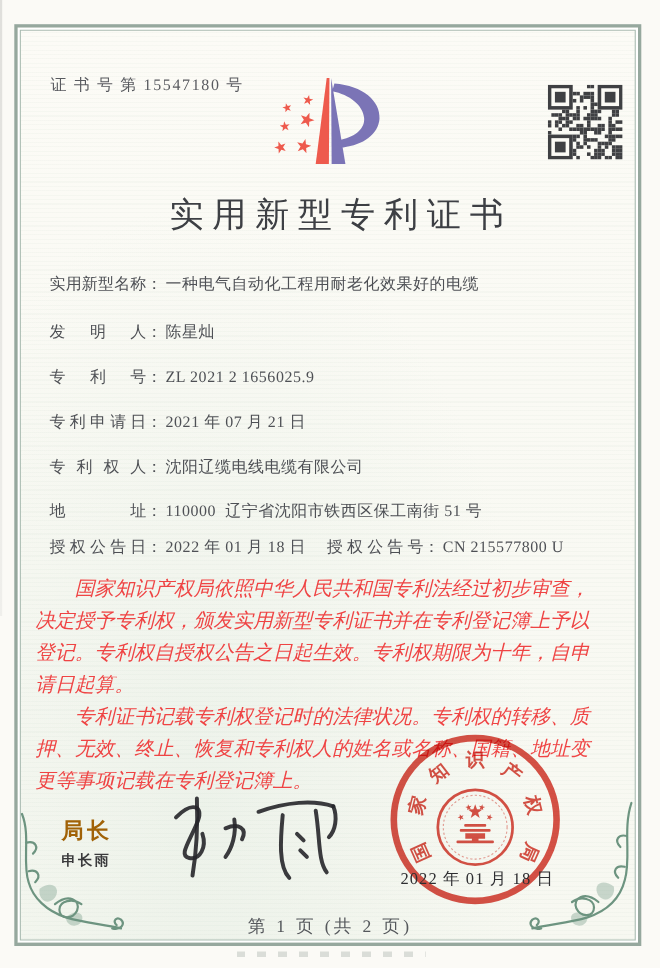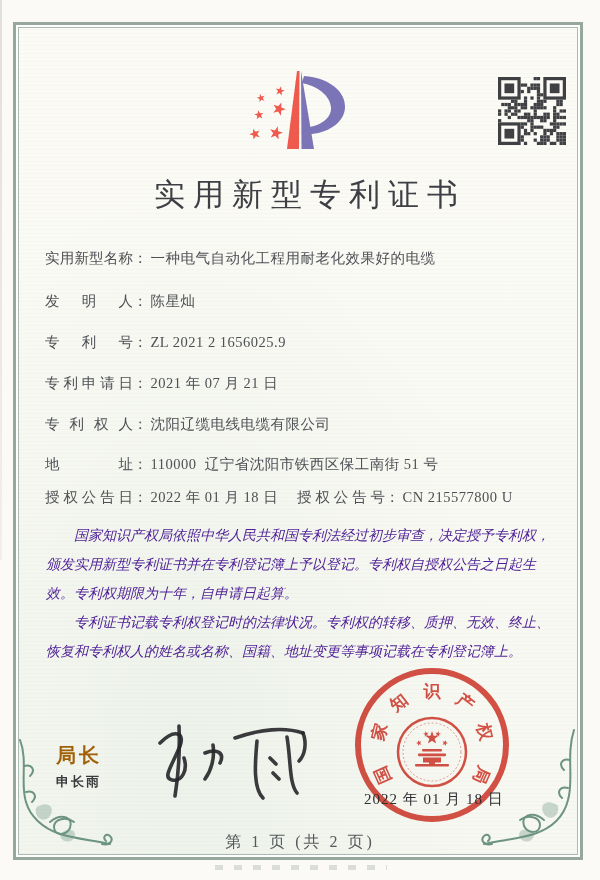--- a/index.html
+++ b/index.html
@@ -33,22 +33,22 @@
   .logo{position:absolute;left:248px;top:62px;}
   .qr{position:absolute;left:498px;top:77px;width:68px;height:68px;}
   .title{
     position:absolute;left:0;right:0;top:174px;text-align:center;
     font-size:31px;letter-spacing:8px;color:#3d3f44;font-weight:500;padding-left:20px;
   }
   .row{position:absolute;left:45px;height:22px;font-size:14.5px;display:flex;align-items:baseline;color:var(--text);}
   .lbl{display:inline-flex;justify-content:space-between;width:88px;}
   .colon{margin-right:3px;}
   .val{white-space:pre;letter-spacing:.5px;}
-  .paras{position:absolute;left:46px;top:521px;width:512px;
-    font-size:14px;line-height:29px;color:#4c1d95;font-style:italic;}
+  .paras{position:absolute;left:32px;top:521px;width:512px;
+    font-size:18px;line-height:29px;color:#ef4444;font-style:italic;}
   .paras p{margin:0;text-indent:2em;}
   .signer-title{position:absolute;left:56px;top:742px;
     font-family:"Liberation Sans","DejaVu Sans",sans-serif;font-weight:700;
     font-size:20px;letter-spacing:3px;color:#a16207;text-align:right;}
   .signer-name{position:absolute;left:56px;top:773px;
     font-family:"Liberation Sans","DejaVu Sans",sans-serif;font-weight:700;
     font-size:13px;letter-spacing:2px;color:#3a3a3c;}
   .signature{position:absolute;left:135px;top:703px;}
   .seal{position:absolute;left:327px;top:640px;mix-blend-mode:multiply;opacity:.93;}
   .seal text{font-family:"Liberation Serif","DejaVu Serif",serif;font-weight:700;}
@@ -69,20 +69,21 @@
   .orn-fill{fill:var(--ornament-green);opacity:.35;}
   .sig-stroke{stroke:#26262a;fill:none;stroke-width:3.6;stroke-linecap:round;stroke-linejoin:round;opacity:.9;}
 </style>
 </head>
 <body>
 
 <div id="doc">
   <div class="photo-edge"></div>
   <div class="frame"></div>
 
+  <div class="cert-no">证 书 号 第 15547180 号</div>
 
   <svg class="logo" width="112" height="96" viewBox="0 0 112 96">
     <defs>
       <path id="st" d="M0,-6 L1.41,-1.94 5.71,-1.85 2.28,0.74 3.53,4.85 0,2.4 -3.53,4.85 -2.28,0.74 -5.71,-1.85 -1.41,-1.94 Z"></path>
     </defs>
     <polygon class="logo-red" points="49,9 51.5,9 51,87 39,87"></polygon>
     <polygon class="logo-purple" points="53,9 66,87 53.5,87"></polygon>
     <path class="logo-purple" d="M56,14 C82,16 98,30 97,46 C96,60 82,70 64,72 C58,72.5 57,67 62,65 C76,62 84,54 83,45 C82,34 70,24 54,21 Z"></path>
     <g class="logo-red">
       <use href="#st" transform="translate(32,29) scale(0.8) rotate(12)"></use>

